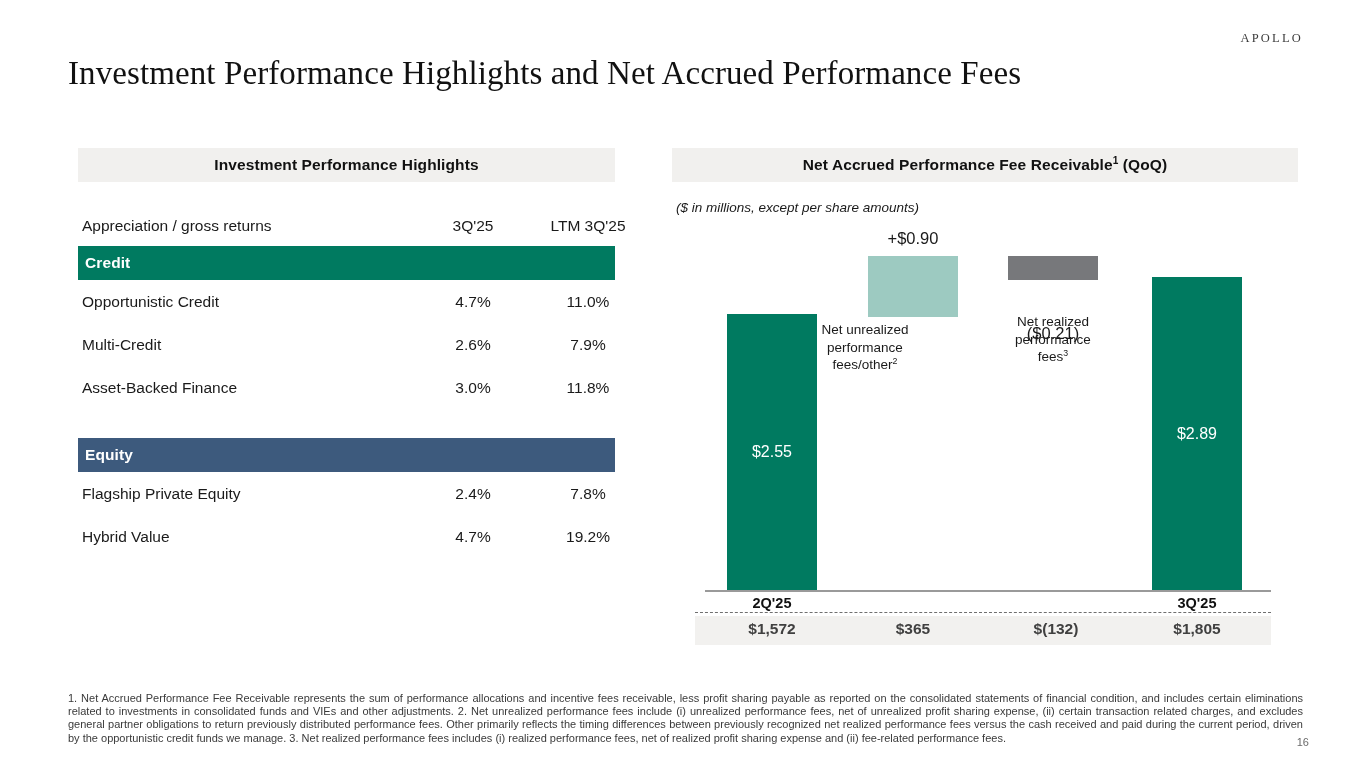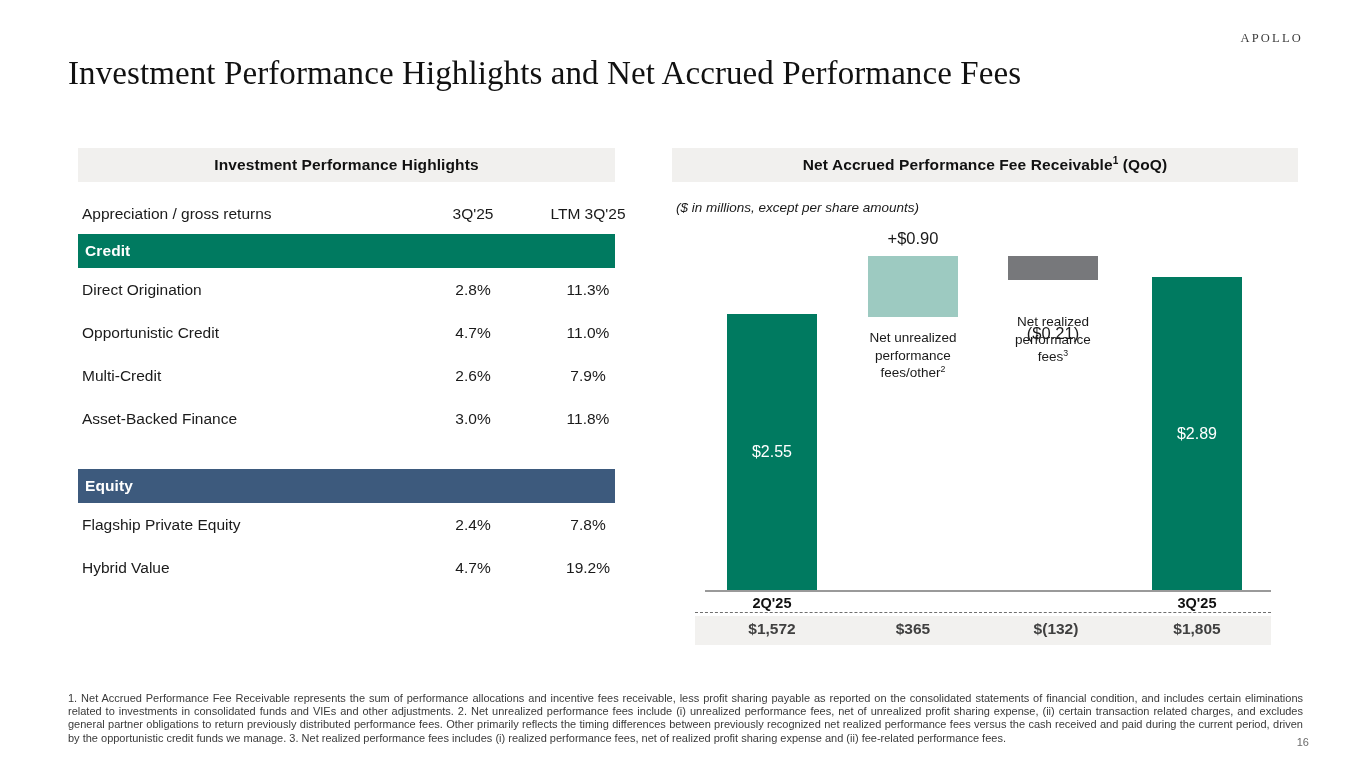--- a/index.html
+++ b/index.html
@@ -36,21 +36,21 @@
     background:#f1f0ee;
     display:flex;align-items:center;justify-content:center;
     font-size:15.5px;font-weight:bold;color:#111;
     letter-spacing:0.1px;
   }
   #left-panel-header{left:78px;top:148px;width:537px;height:34px;}
   #right-panel-header{left:672px;top:148px;width:626px;height:34px;}
   .sup{font-size:0.65em;vertical-align:super;line-height:0;}
 
   
-  .lt{position:absolute;left:78px;top:194px;width:537px;}
+  .lt{position:absolute;left:78px;top:206px;width:537px;}
   .lt-row{position:relative;height:43px;}
   .lt-row .c-label{
     position:absolute;left:4px;top:50%;transform:translateY(-50%);
     font-size:15.5px;color:#1a1a1a;white-space:nowrap;
   }
   .lt-row .c-v1{
     position:absolute;left:352px;width:86px;text-align:center;
     top:50%;transform:translateY(-50%);
     font-size:15.5px;color:#1a1a1a;
   }
@@ -147,25 +147,20 @@
       <span class="c-v2">LTM 3Q'25</span>
     </div>
 
     <div style="position:relative;height:34px;">
       <div class="section-band band-credit">
         <span>Credit</span>
       </div>
     </div>
 
     <div class="lt-row">
-      <span class="c-label">Direct Origination</span>
-      <span class="c-v1">2.8%</span>
-      <span class="c-v2">11.3%</span>
-    </div>
-    <div class="lt-row">
       <span class="c-label">Opportunistic Credit</span>
       <span class="c-v1">4.7%</span>
       <span class="c-v2">11.0%</span>
     </div>
     <div class="lt-row">
       <span class="c-label">Multi-Credit</span>
       <span class="c-v1">2.6%</span>
       <span class="c-v2">7.9%</span>
     </div>
     <div class="lt-row">
@@ -200,21 +195,21 @@
 
   <div class="chart-note">($ in millions, except per share amounts)</div>
 
   <div>
 
     <div class="bar bar-teal" style="left:727px;top:314px;width:90px;height:276px;"></div>
     <div class="bar-invalue" style="left:727px;top:443px;width:90px;">$2.55</div>
 
     <div class="delta-label" style="left:858px;top:229px;width:110px;">+$0.90</div>
     <div class="bar bar-mint" style="left:868px;top:256px;width:90px;height:61px;"></div>
-    <div class="seg-caption" style="left:848px;top:321px;width:130px;margin-top:8px;">
+    <div class="seg-caption" style="left:800px;top:321px;width:130px;">
       <span>Net unrealized</span><br>
       <span>performance</span><br>
       <span>fees/other</span><span class="sup">2</span>
     </div>
 
     <div class="bar bar-gray" style="left:1008px;top:256px;width:90px;height:24px;"></div>
     <div class="delta-label" style="left:998px;top:284px;width:110px;margin-top:40px;">($0.21)</div>
     <div class="seg-caption" style="left:993px;top:313px;width:120px;">
       <span>Net realized</span><br>
       <span>performance</span><br>

